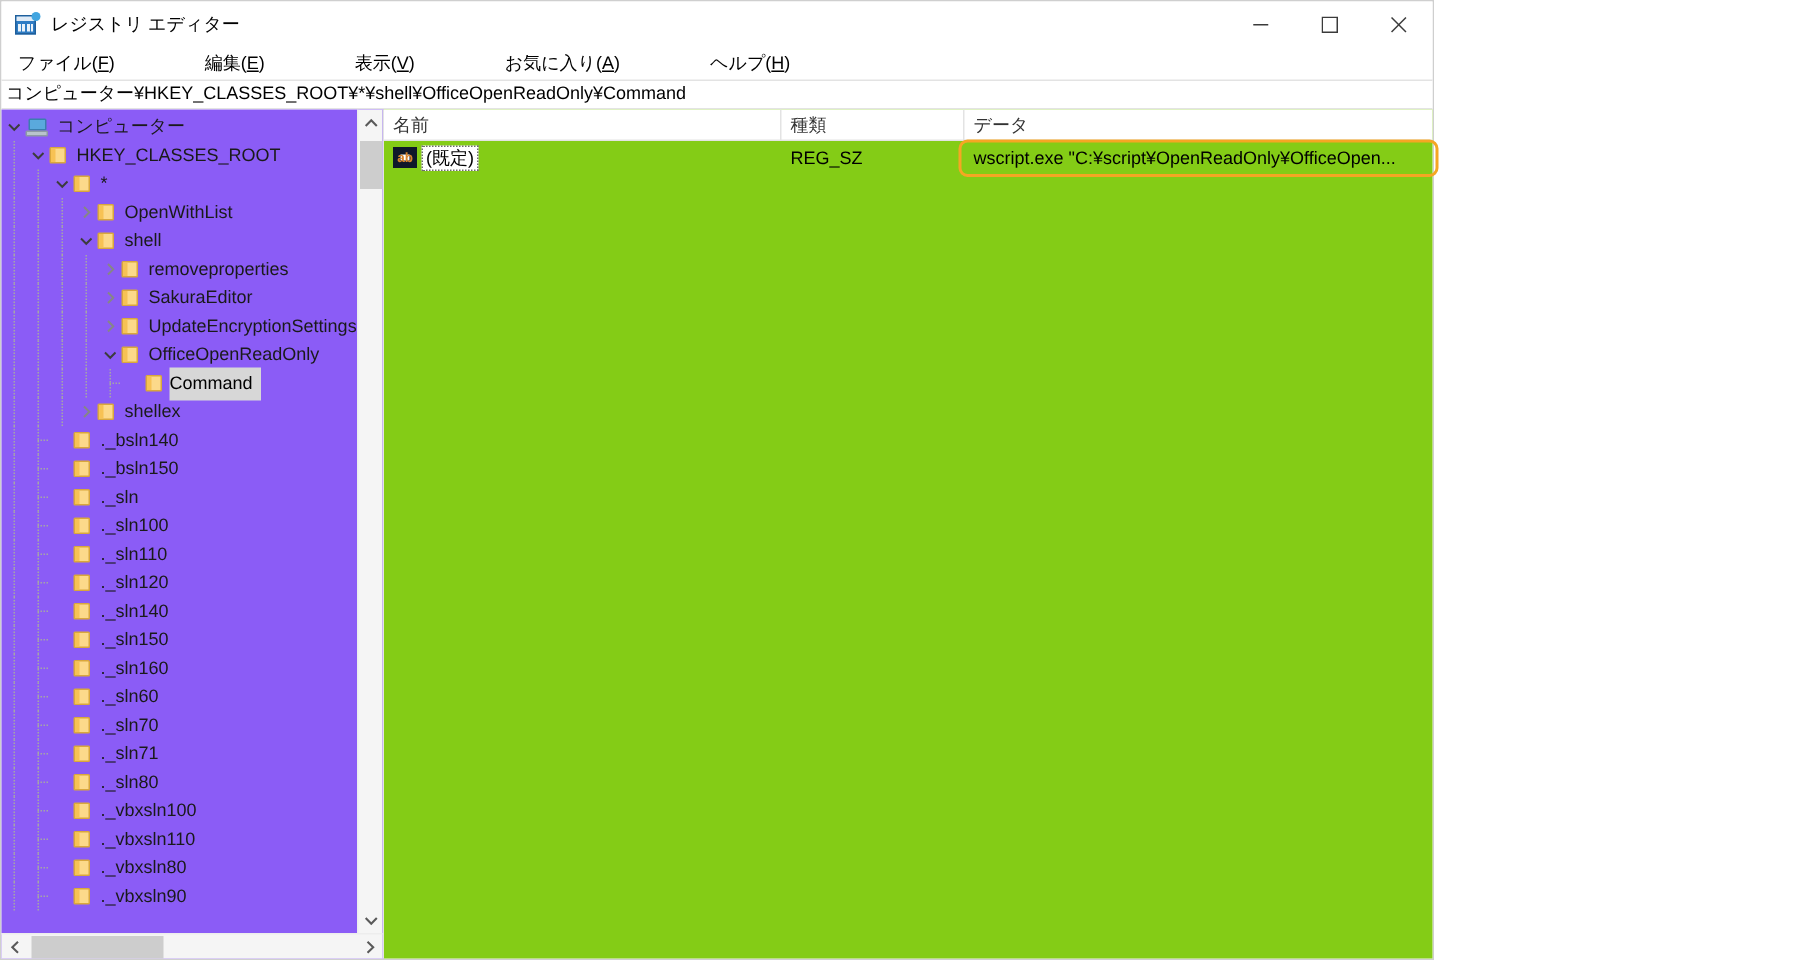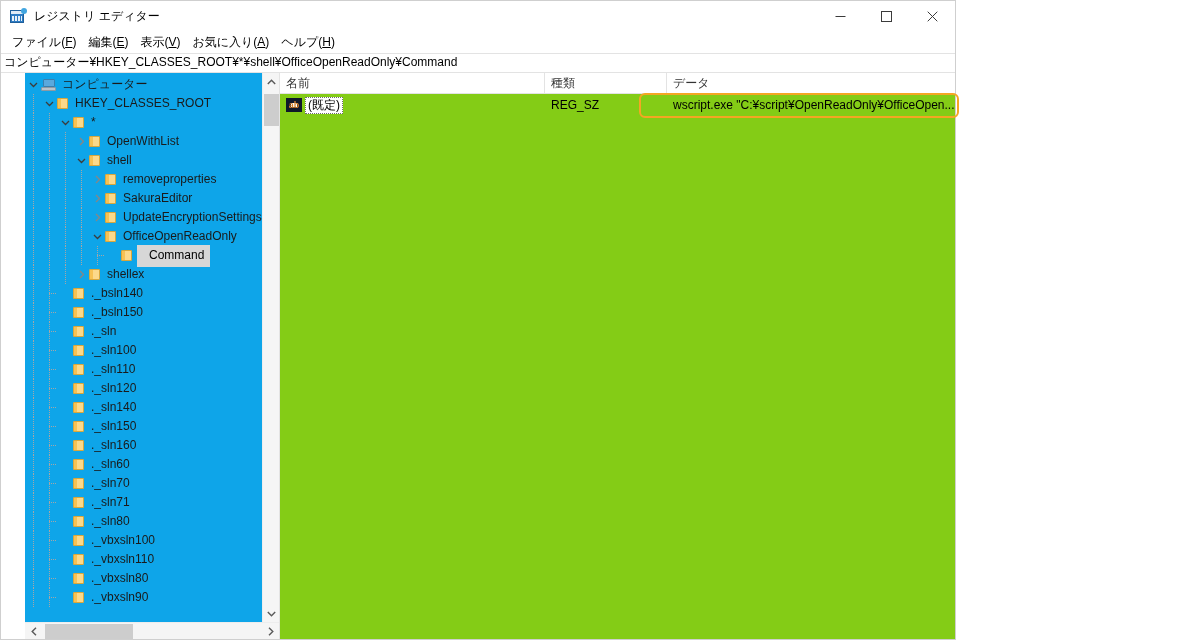--- a/index.html
+++ b/index.html
@@ -84,20 +84,21 @@
   
   .menubar {
     height: 21px;
     flex: 0 0 21px;
     display: flex;
     align-items: center;
     padding-left: 5px;
     background: #ffffff;
     font-size: 12px;
     color: #000000;
+    gap: 48px;
   }
   .menu-item {
     padding: 1px 6px 2px 6px;
     white-space: nowrap;
     line-height: 16px;
   }
   .menu-item u { text-decoration: underline; }
 
   
   .addressbar {
@@ -123,23 +124,22 @@
   }
 
   
   .tree-pane {
     width: 255px;
     flex: 0 0 255px;
     display: flex;
     flex-direction: column;
     min-height: 0;
     border-right: 1px solid #e3e3e3;
-    background: #0ea5e9;
-    position: relative;
-    margin-left: 24px;
+    background: #8b5cf6;
+    position: relative;
   }
   .tree-scroll-area {
     flex: 1 1 auto;
     display: flex;
     min-height: 0;
     position: relative;
     overflow: hidden;
   }
   .tree-list {
     flex: 1 1 auto;
@@ -223,21 +223,21 @@
     position: absolute;
     left: 0px; top: 9px;
     width: 15px; height: 4px;
     background: #b9c4cc;
     border: 1px solid #8d9aa4;
     border-radius: 1px;
   }
   .tree-label { line-height: 19px; }
   .tree-row.selected .tree-label {
     background: #d7d7d7;
-    padding: 1px 6px 2px 12px;
+    padding: 1px 6px 2px 0;
     margin-left: -2px;
     color: #000000;
   }
 
   
   .vscroll {
     width: 17px;
     flex: 0 0 17px;
     background: #f5f5f5;
     border-left: 1px solid #ededed;

